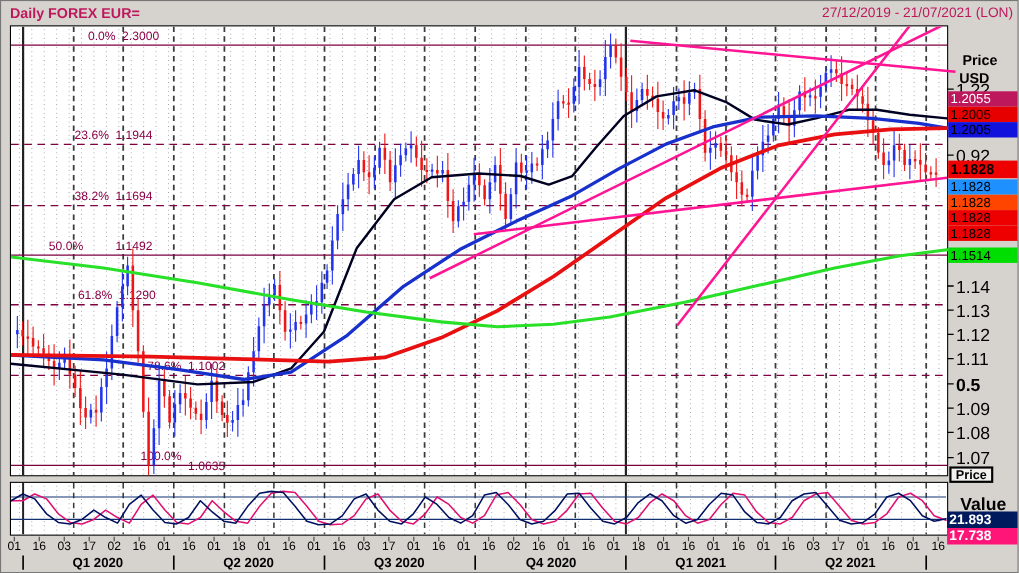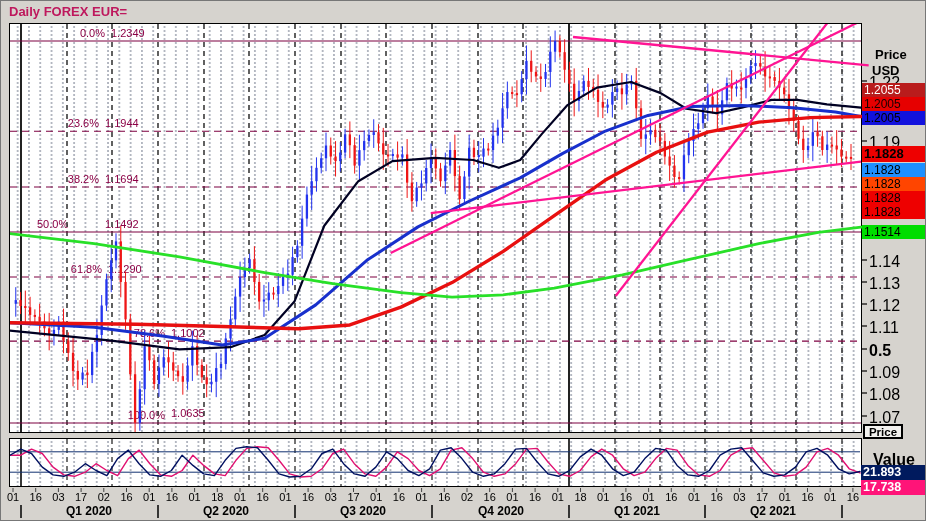--- a/index.html
+++ b/index.html
@@ -28,56 +28,57 @@
            line-height:12px;box-sizing:border-box;cursor:pointer;}
   #valueTitle{left:872px;top:450px;font-size:16px;font-weight:bold;}
   .valuebox{position:absolute;left:860px;width:65px;height:15px;font-size:12.5px;font-weight:bold;
             line-height:15px;padding-left:2px;box-sizing:border-box;}
 </style>
 </head>
 <body>
 
 <div id="screen">
   <div class="titlebar-text" id="title">Daily FOREX EUR=</div>
+  <div class="titlebar-text" id="daterange">27/12/2019 - 21/07/2021 (LON)</div>
 
   <div class="plot" id="mainPlot"></div>
   <div class="plot" id="oscPlot"></div>
 
   <div class="lbl" id="axisPrice">Price</div>
   <div class="lbl" id="axisUsd">USD</div>
 
   <div id="autoBtn">Price</div>
   <div class="lbl" id="valueTitle">Value</div>
 
   <div id="generated">
       <div class="lbl fib-lbl" style="left: 58px; top: 26px; width: 46px; text-align: right;">0.0%</div>
-      <div class="lbl fib-lbl" style="left: 110px; top: 26px;">1.2349</div>
+      <div class="lbl fib-lbl" style="left: 110px; top: 26px;">2.3000</div>
       <div class="lbl fib-lbl" style="left: 52px; top: 116.262px; width: 46px; text-align: right;">23.6%</div>
       <div class="lbl fib-lbl" style="left: 104px; top: 116.262px;">1.1944</div>
       <div class="lbl fib-lbl" style="left: 52px; top: 171.98px; width: 46px; text-align: right;">38.2%</div>
       <div class="lbl fib-lbl" style="left: 104px; top: 171.98px;">1.1694</div>
-      <div class="lbl fib-lbl" style="left: 36px; top: 217px; width: 46px; text-align: left;">50.0%</div>
+      <div class="lbl fib-lbl" style="left: 36px; top: 217px; width: 46px; text-align: center;">50.0%</div>
       <div class="lbl fib-lbl" style="left: 104px; top: 217px;">1.1492</div>
       <div class="lbl fib-lbl" style="left: 55px; top: 262.019px; width: 46px; text-align: right;">61.8%</div>
       <div class="lbl fib-lbl" style="left: 107px; top: 262.019px;">1.1290</div>
       <div class="lbl fib-lbl" style="left: 118px; top: 326.206px; width: 46px; text-align: right;">78.6%</div>
       <div class="lbl fib-lbl" style="left: 170px; top: 326.206px;">1.1002</div>
       <div class="lbl fib-lbl" style="left: 118px; top: 407.999px; width: 46px; text-align: right;">100.0%</div>
-      <div class="lbl fib-lbl" style="left: 170px; top: 406px;">1.0635</div>
+      <div class="lbl fib-lbl" style="left: 170px; top: 417px;">1.0635</div>
       <div class="lbl axis-tick" style="left: 868px; top: 73px; font-weight: normal;">1.22</div>
-      <div class="lbl axis-tick" style="left: 868px; top: 133px; font-weight: normal;">1.19</div>
+      <div class="lbl axis-tick" style="left: 868px; top: 133px; font-weight: normal;">0.92</div>
       <div class="lbl axis-tick" style="left: 868px; top: 252px; font-weight: normal;">1.14</div>
       <div class="lbl axis-tick" style="left: 868px; top: 274px; font-weight: normal;">1.13</div>
       <div class="lbl axis-tick" style="left: 868px; top: 296px; font-weight: normal;">1.12</div>
       <div class="lbl axis-tick" style="left: 868px; top: 318px; font-weight: normal;">1.11</div>
       <div class="lbl axis-tick" style="left: 868px; top: 341px; font-weight: bold;">0.5</div>
       <div class="lbl axis-tick" style="left: 868px; top: 363px; font-weight: normal;">1.09</div>
       <div class="lbl axis-tick" style="left: 868px; top: 385px; font-weight: normal;">1.08</div>
       <div class="lbl axis-tick" style="left: 868px; top: 408px; font-weight: normal;">1.07</div>
-      <div class="lbl pricebox" style="top: 82px; background: #b91c1c; color: rgb(255, 255, 255);">1.2055</div>
+      <div class="lbl pricebox" style="top: 82px; background: #be185d; color: rgb(255, 255, 255);">1.2055</div>
       <div class="lbl pricebox" style="top: 96px; background: rgb(230, 0, 0); color: rgb(26, 0, 0);">1.2005</div>
       <div class="lbl pricebox" style="top: 110px; background: rgb(18, 18, 221); color: rgb(0, 0, 0);">1.2005</div>
       <div class="lbl pricebox" style="top: 145px; background: rgb(238, 0, 0); color: rgb(0, 0, 0); font-weight: bold; font-size: 13px; height: 16px; line-height: 16px;">1.1828</div>
       <div class="lbl pricebox" style="top: 162px; background: rgb(30, 144, 255); color: rgb(0, 0, 0);">1.1828</div>
       <div class="lbl pricebox" style="top: 176px; background: rgb(255, 69, 0); color: rgb(0, 0, 0);">1.1828</div>
       <div class="lbl pricebox" style="top: 190px; background: rgb(238, 0, 0); color: rgb(0, 0, 0);">1.1828</div>
       <div class="lbl pricebox" style="top: 204px; background: rgb(238, 0, 0); color: rgb(0, 0, 0);">1.1828</div>
       <div class="lbl pricebox" style="top: 224px; background: rgb(0, 221, 0); color: rgb(0, 0, 0);">1.1514</div>
       <div class="lbl valuebox" style="top: 464px; background: rgb(0, 26, 94); color: rgb(255, 255, 255);">21.893</div>
       <div class="lbl valuebox" style="top: 479px; background: rgb(255, 20, 120); color: rgb(255, 255, 255);">17.738</div>

